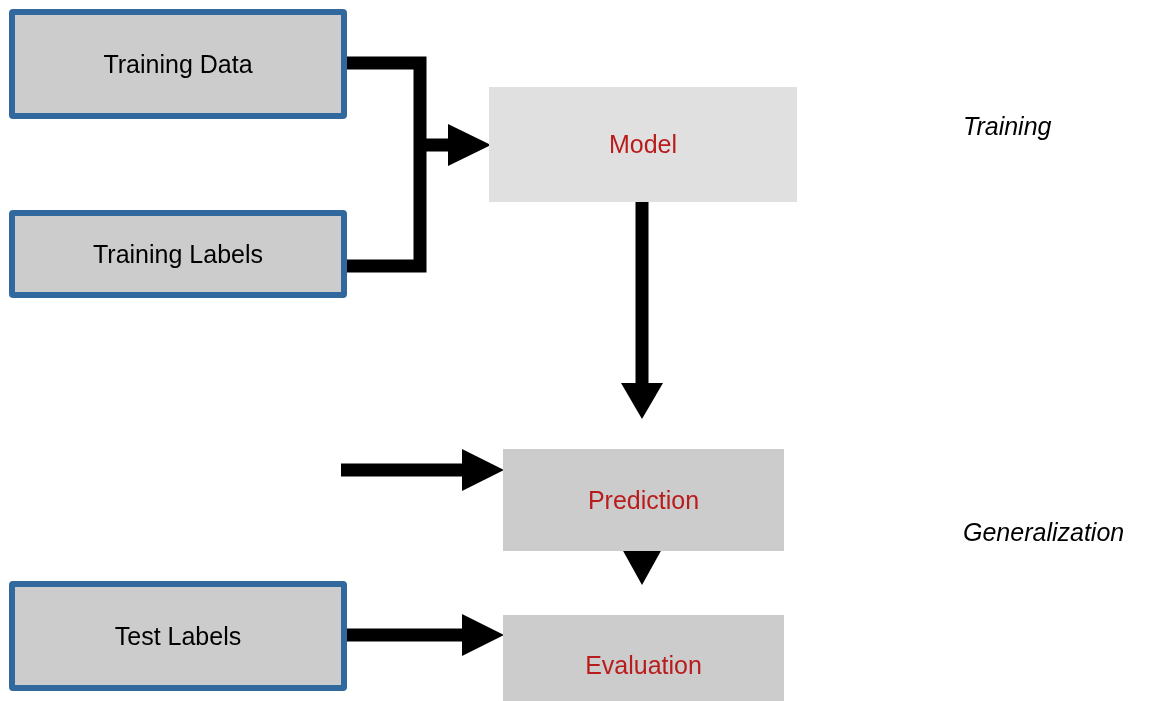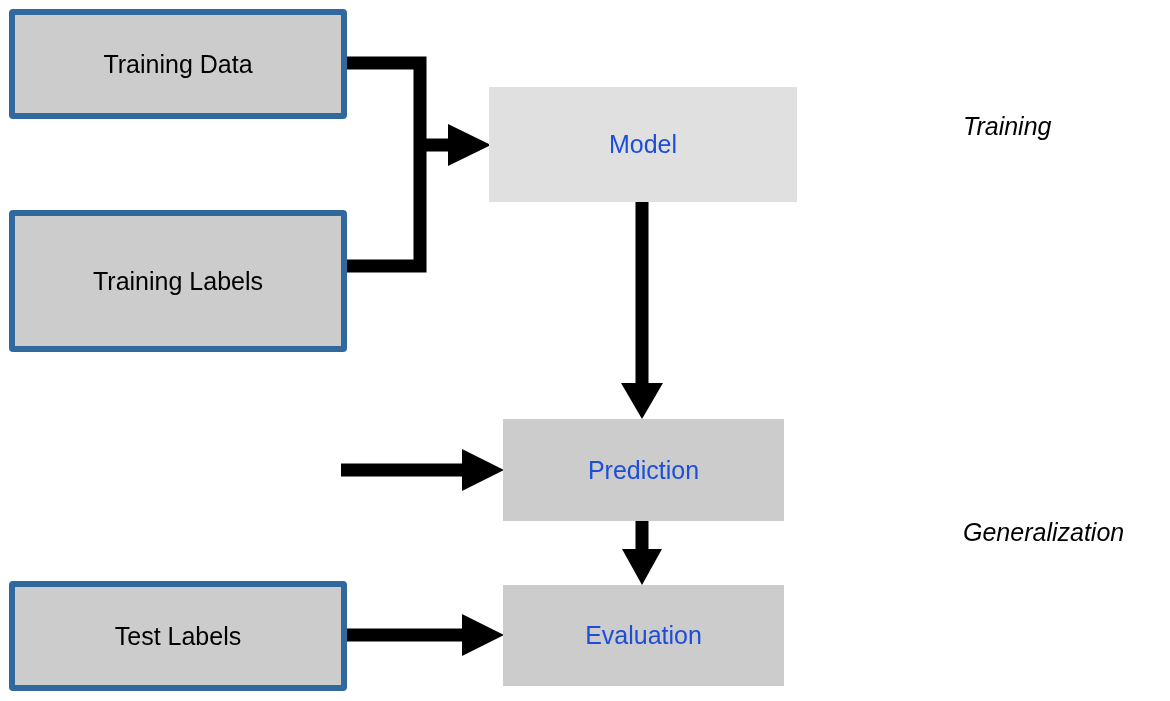--- a/index.html
+++ b/index.html
@@ -39,26 +39,26 @@
   
   .process-box {
     position: absolute;
     box-sizing: border-box;
     display: flex;
     align-items: center;
     justify-content: center;
   }
   .process-box .box-label {
     font-size: 25px;
-    color: #1d4ed8;
+    color: #b91c1c;
     line-height: 1;
     white-space: nowrap;
   }
   .process-box.model   { background: #e0e0e0; }
-  .process-box.light   { background: #cccccc; }
+  .process-box.light   { background: #cccccc; margin-top: 30px; }
 
   
   .side-label {
     position: absolute;
     font-size: 25px;
     color: #000000;
     line-height: 1;
     white-space: nowrap;
     font-style: italic;
   }
@@ -111,21 +111,21 @@
     <g>
       <path d="M 341 635 L 468 635" fill="none" stroke="#000000" stroke-width="13" stroke-linecap="butt"></path>
       <polygon points="462,614 504,635 462,656" fill="#000000"></polygon>
     </g>
   </svg>
 
   <div class="input-box" id="box-training-data" style="left: 9px; top: 9px; width: 338px; height: 110px;">
     <span class="box-label">Training Data</span>
   </div>
 
-  <div class="input-box" id="box-training-labels" style="left: 9px; top: 210px; width: 338px; height: 142px;">
+  <div class="input-box" id="box-training-labels" style="left: 9px; top: 210px; width: 338px; height: 88px;">
     <span class="box-label">Training Labels</span>
   </div>
 
 
   <div class="input-box" id="box-test-labels" style="left: 9px; top: 581px; width: 338px; height: 110px;">
     <span class="box-label">Test Labels</span>
   </div>
 
   <div class="process-box model" id="box-model" style="left: 489px; top: 87px; width: 308px; height: 115px;">
     <span class="box-label">Model</span>

